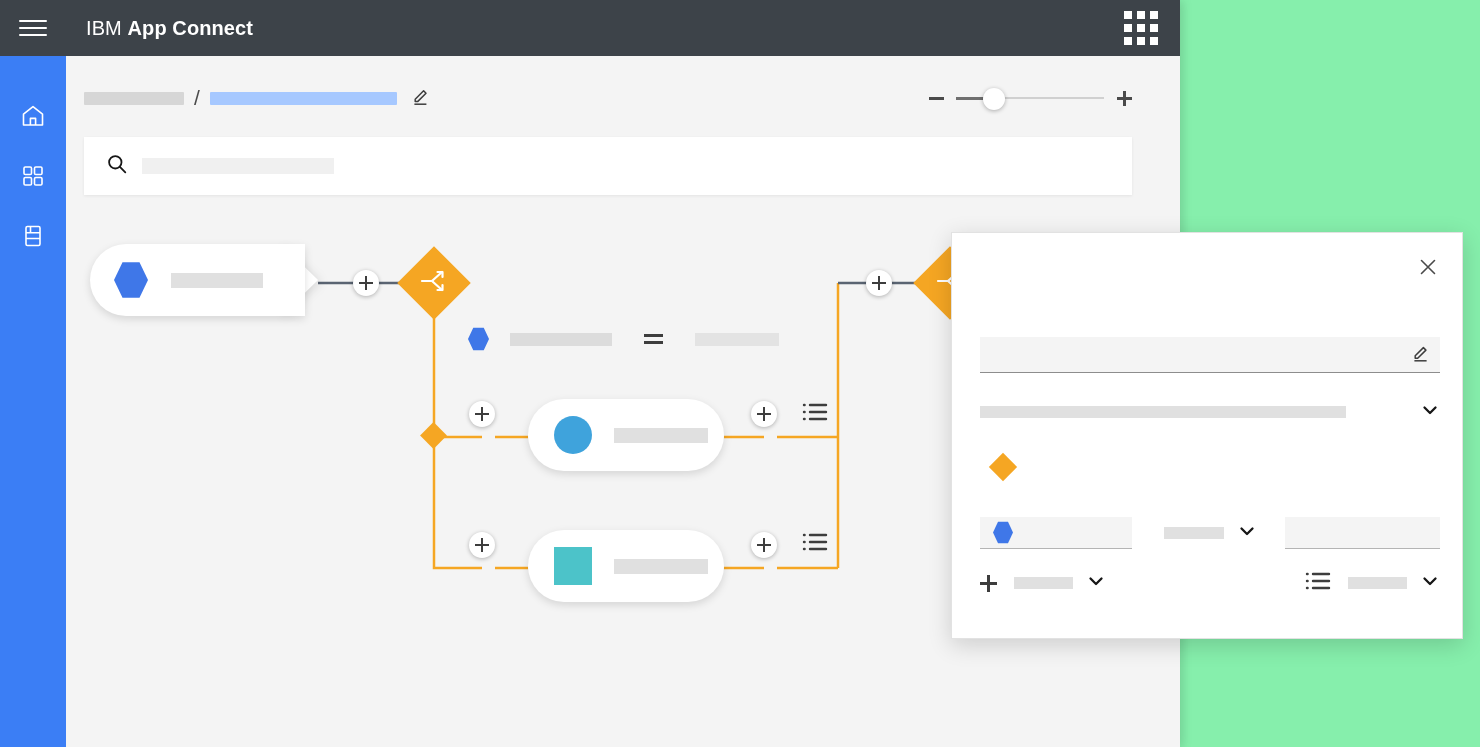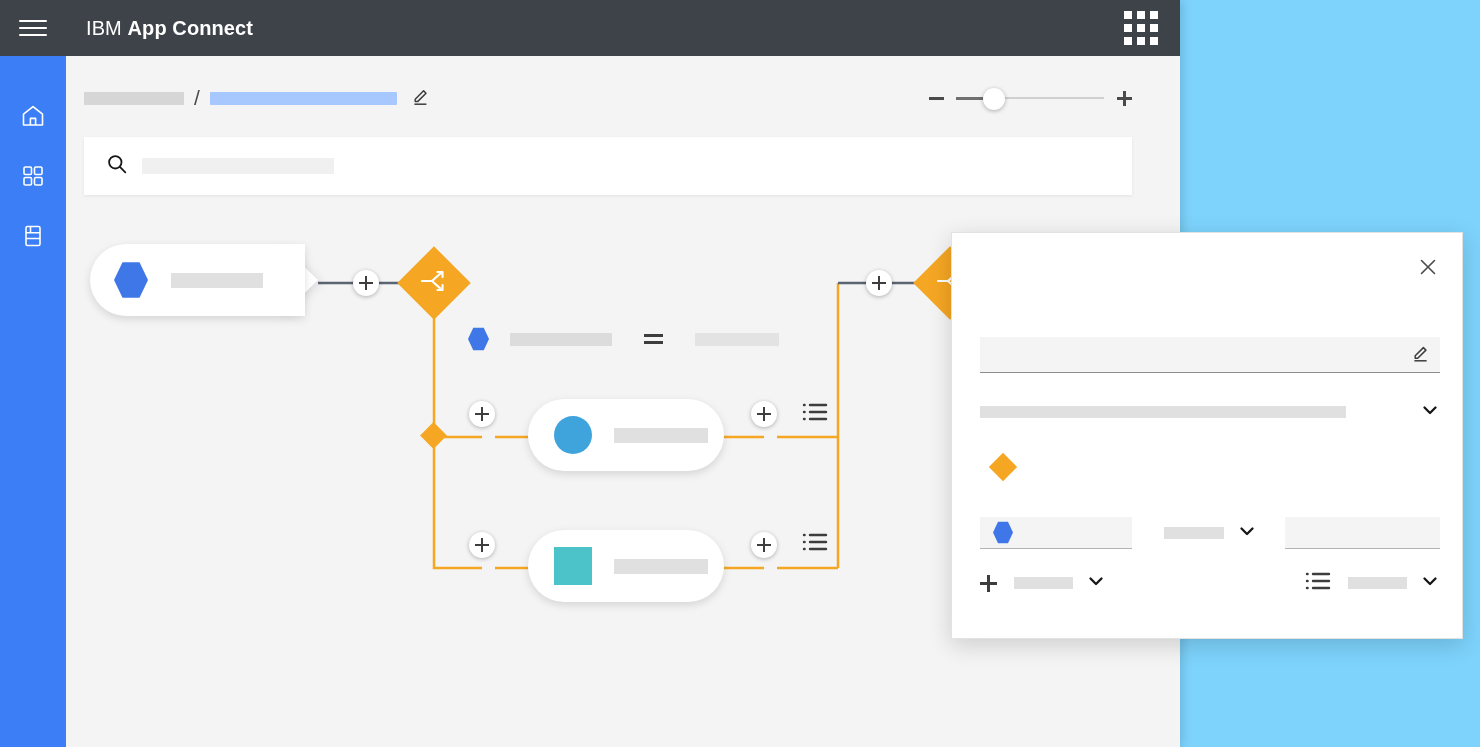--- a/index.html
+++ b/index.html
@@ -4,21 +4,21 @@
 <style>
   * { box-sizing: border-box; margin: 0; padding: 0; }
   html, body {
     width: 1480px; height: 747px;
     background: #ffffff;
     font-family: "Liberation Sans", sans-serif;
     overflow: hidden;
   }
 
   
-  #page { position: relative; width: 1480px; height: 747px; background: #7dd3fc; }
+  #page { position: relative; width: 1480px; height: 747px; background: #86efac; }
 
   #app-window {
     position: absolute; left: 0; top: 0;
     width: 1180px; height: 747px;
     background: #f4f4f4;
     box-shadow: 3px 0 10px rgba(0,0,0,.10), 0 3px 10px rgba(0,0,0,.06);
   }
 
   
   #header {

